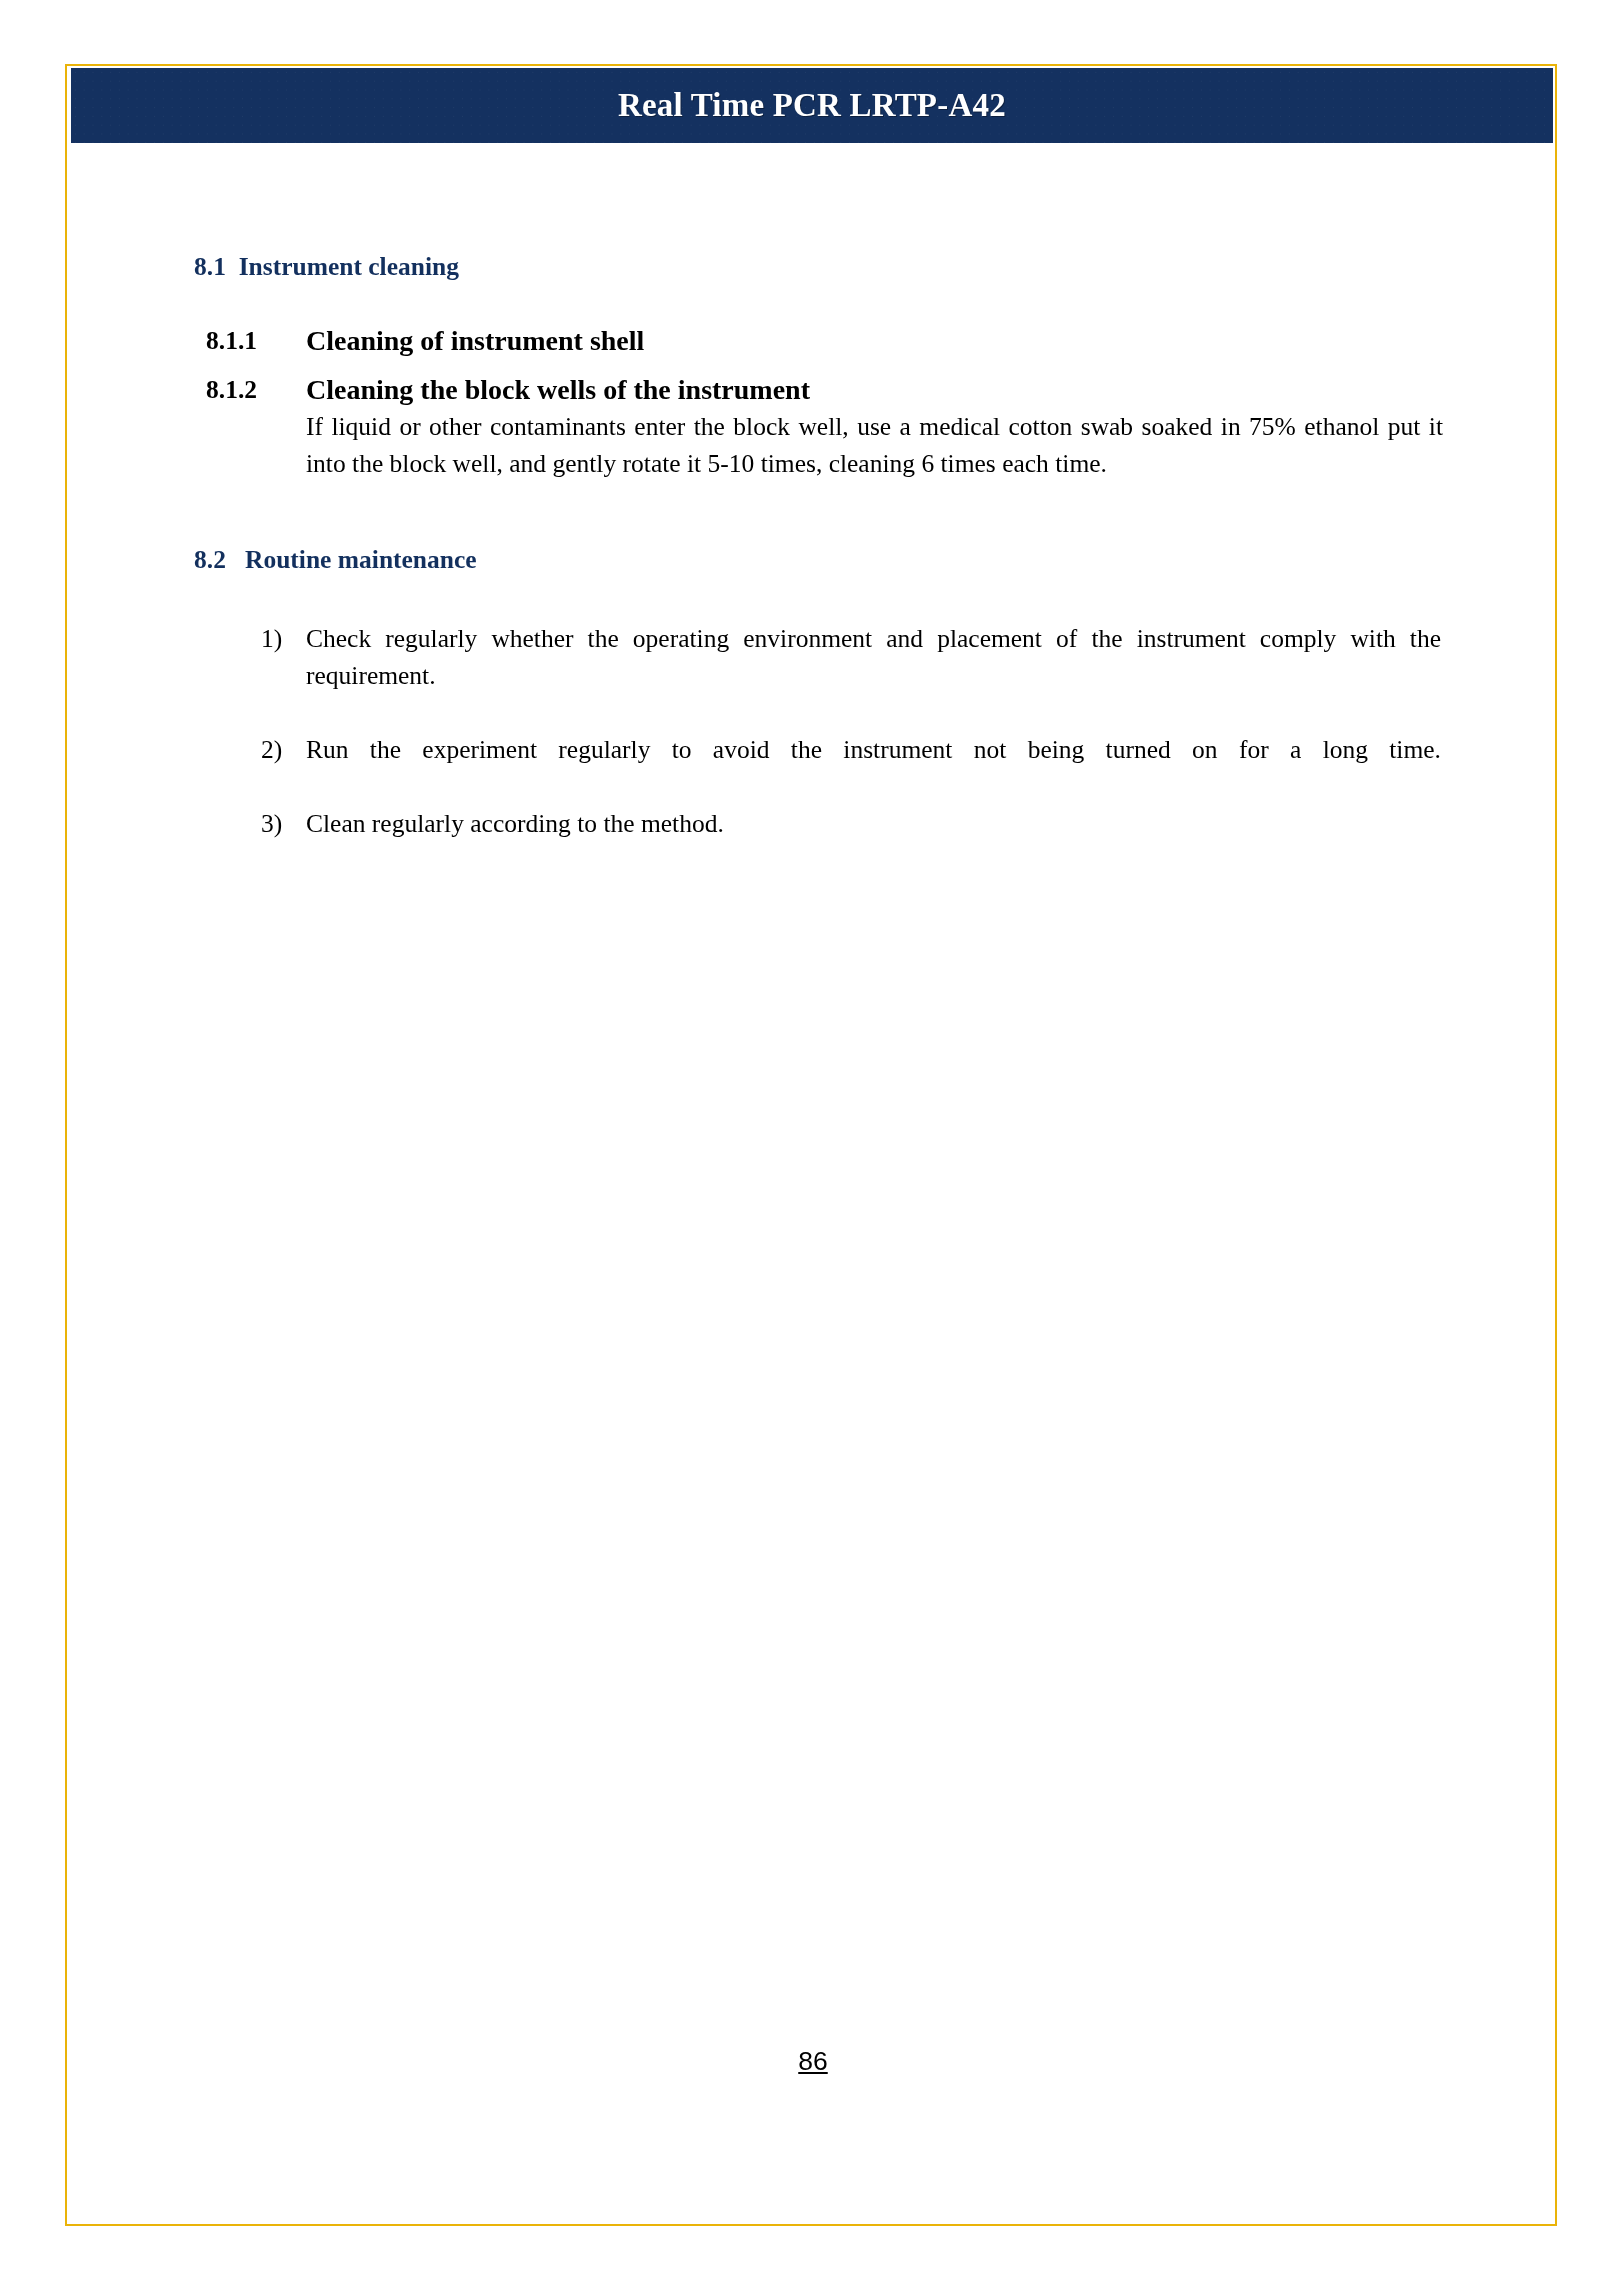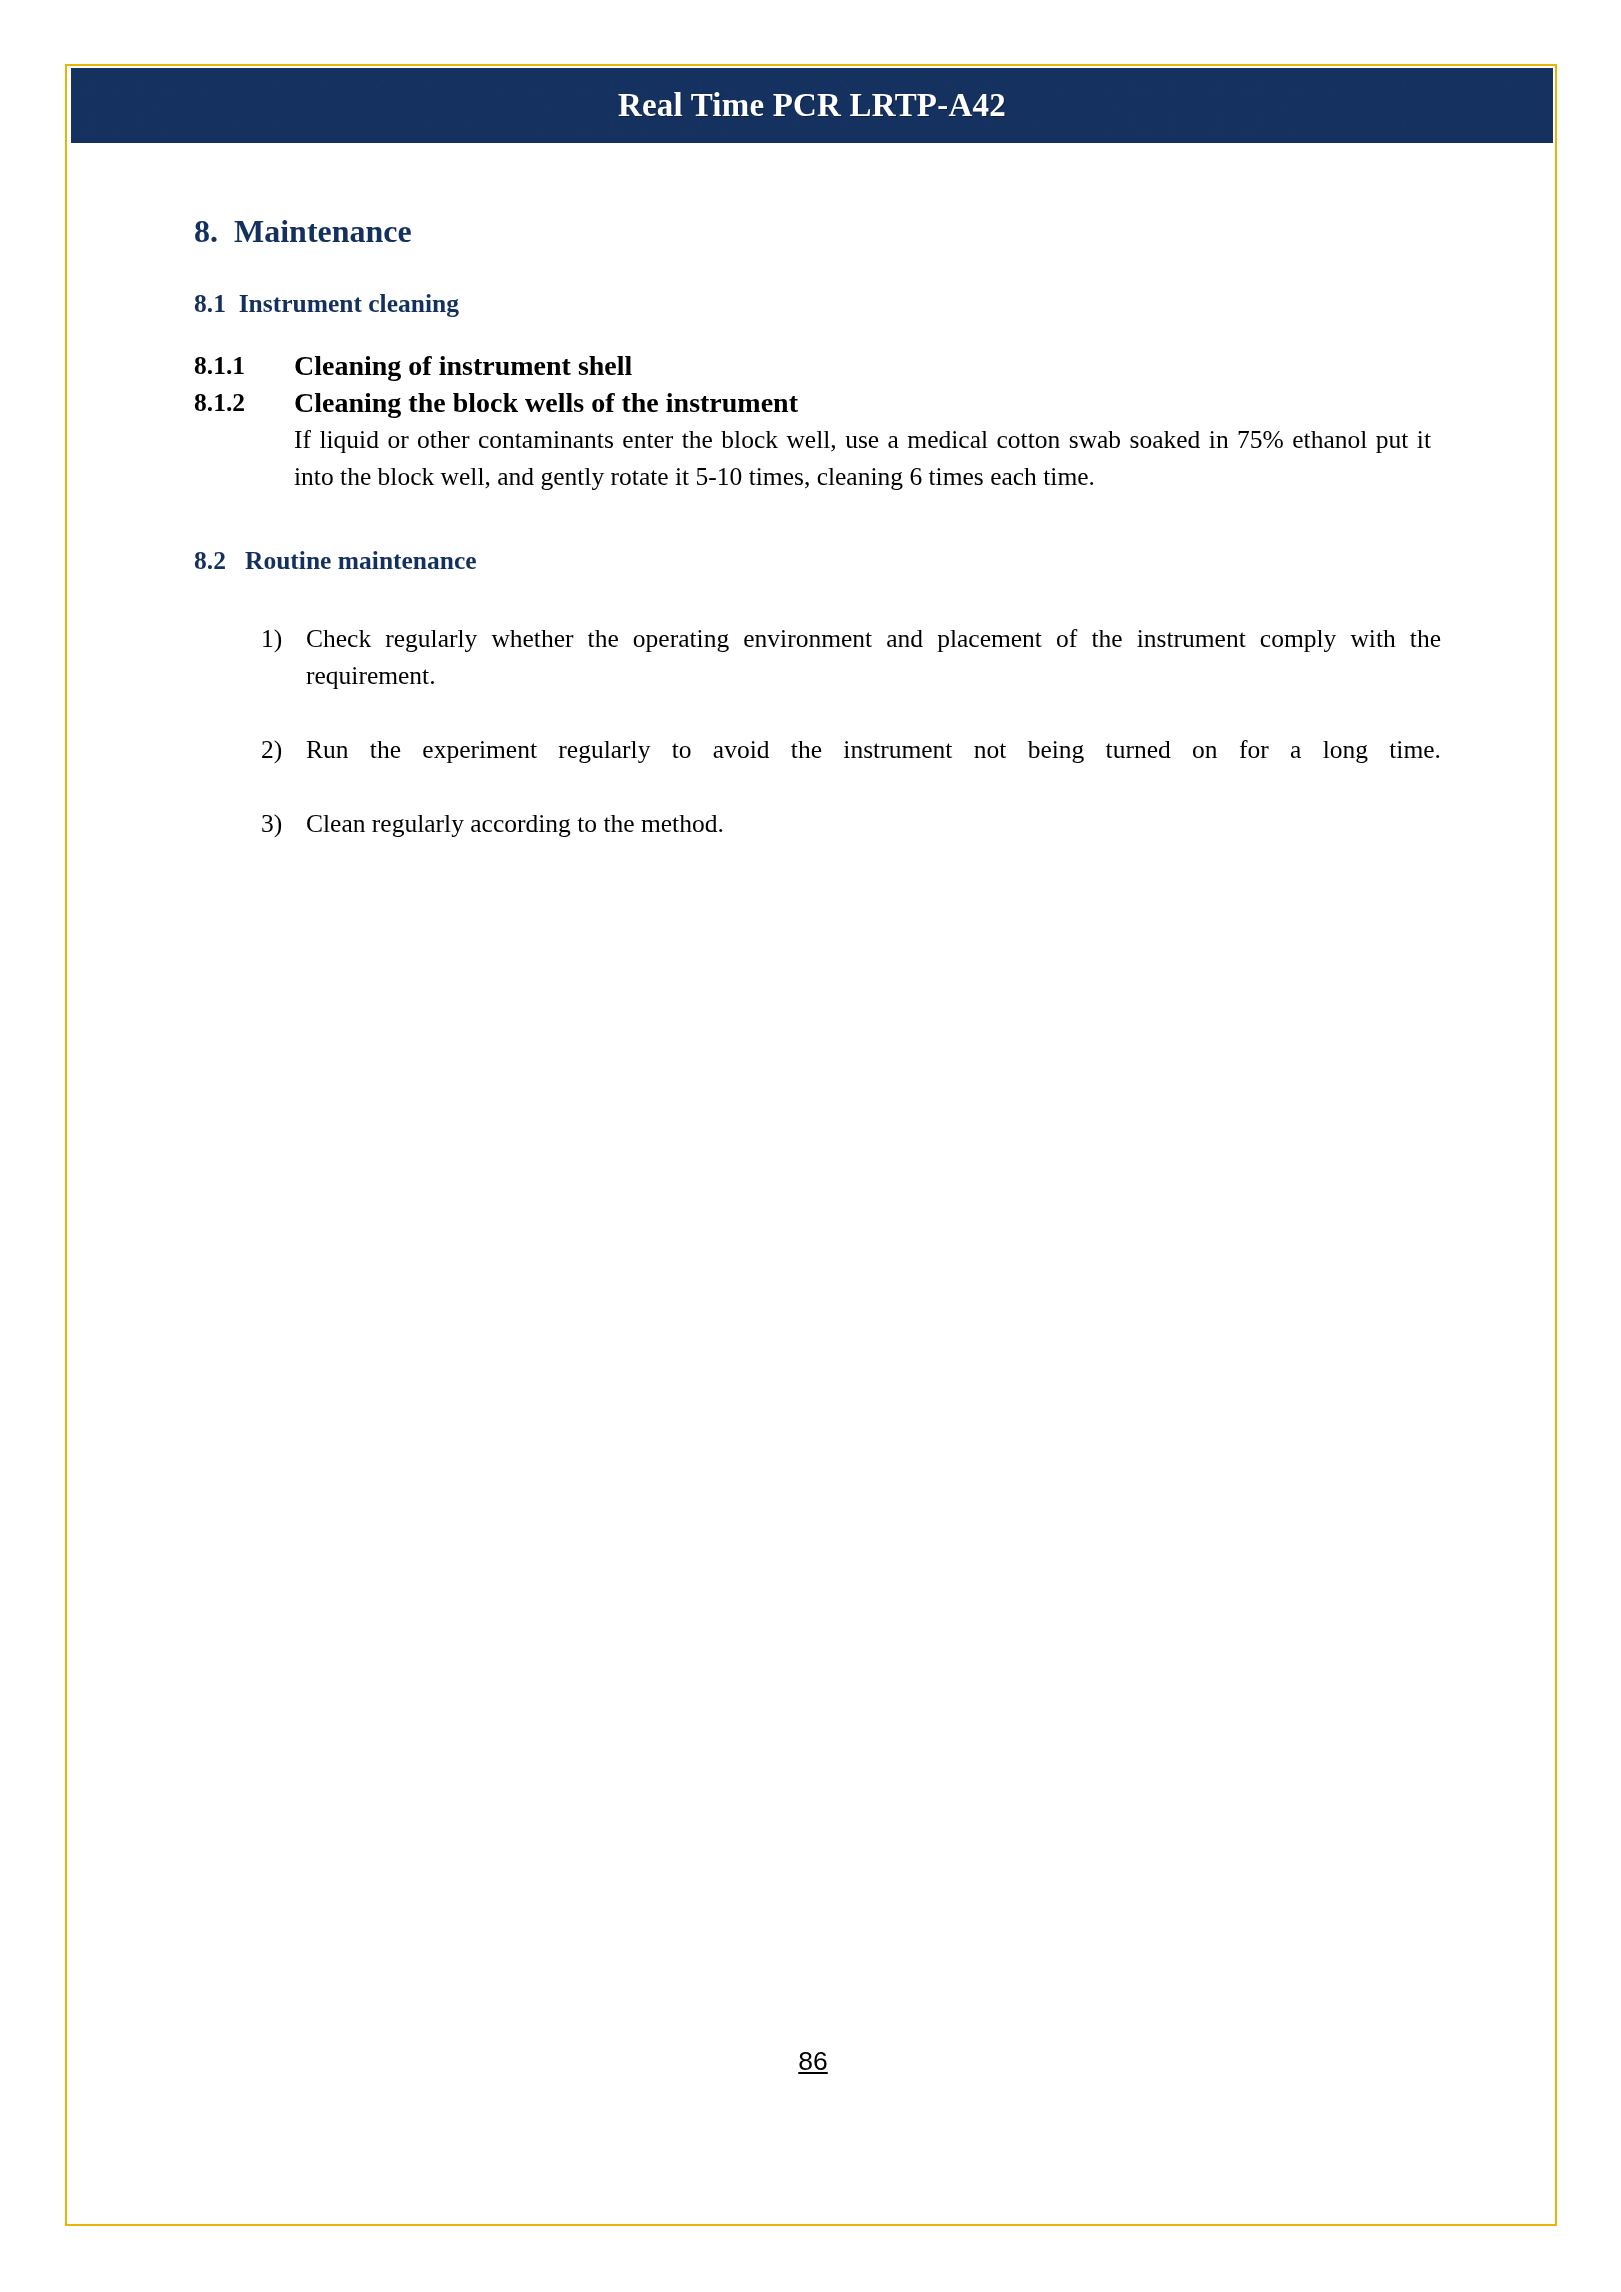--- a/index.html
+++ b/index.html
@@ -80,21 +80,21 @@
 
   .spacer-40 { height: 39px; }
   .spacer-30 { height: 29px; }
   .spacer-52 { height: 51px; }
   .spacer-46 { height: 45px; }
 
   
   .subsec {
     position: relative;
     padding-left: 100px;
-    margin: 0;
+    margin: 12px;
   }
   .subsec-num {
     position: absolute;
     left: 0;
     top: 0;
     font-size: 25.5px;
     font-weight: bold;
     color: #000000;
     line-height: 37px;
     white-space: pre;
@@ -165,21 +165,20 @@
 <body>
 
 <div id="page-frame">
 
   <div id="header-banner">
     <div id="header-title">Real Time PCR LRTP-A42</div>
   </div>
 
   <div id="content">
 
-    <div class="h1-heading"><span>8.</span><span>  </span><span>Maintenance</span></div>
 
     <div class="spacer-40"></div>
 
     <div class="h2-heading"><span>8.1</span><span>  </span><span>Instrument cleaning</span></div>
 
     <div class="spacer-30"></div>
 
     <div class="subsec">
       <div class="subsec-num">8.1.1</div>
       <div class="subsec-title">Cleaning of instrument shell</div>

